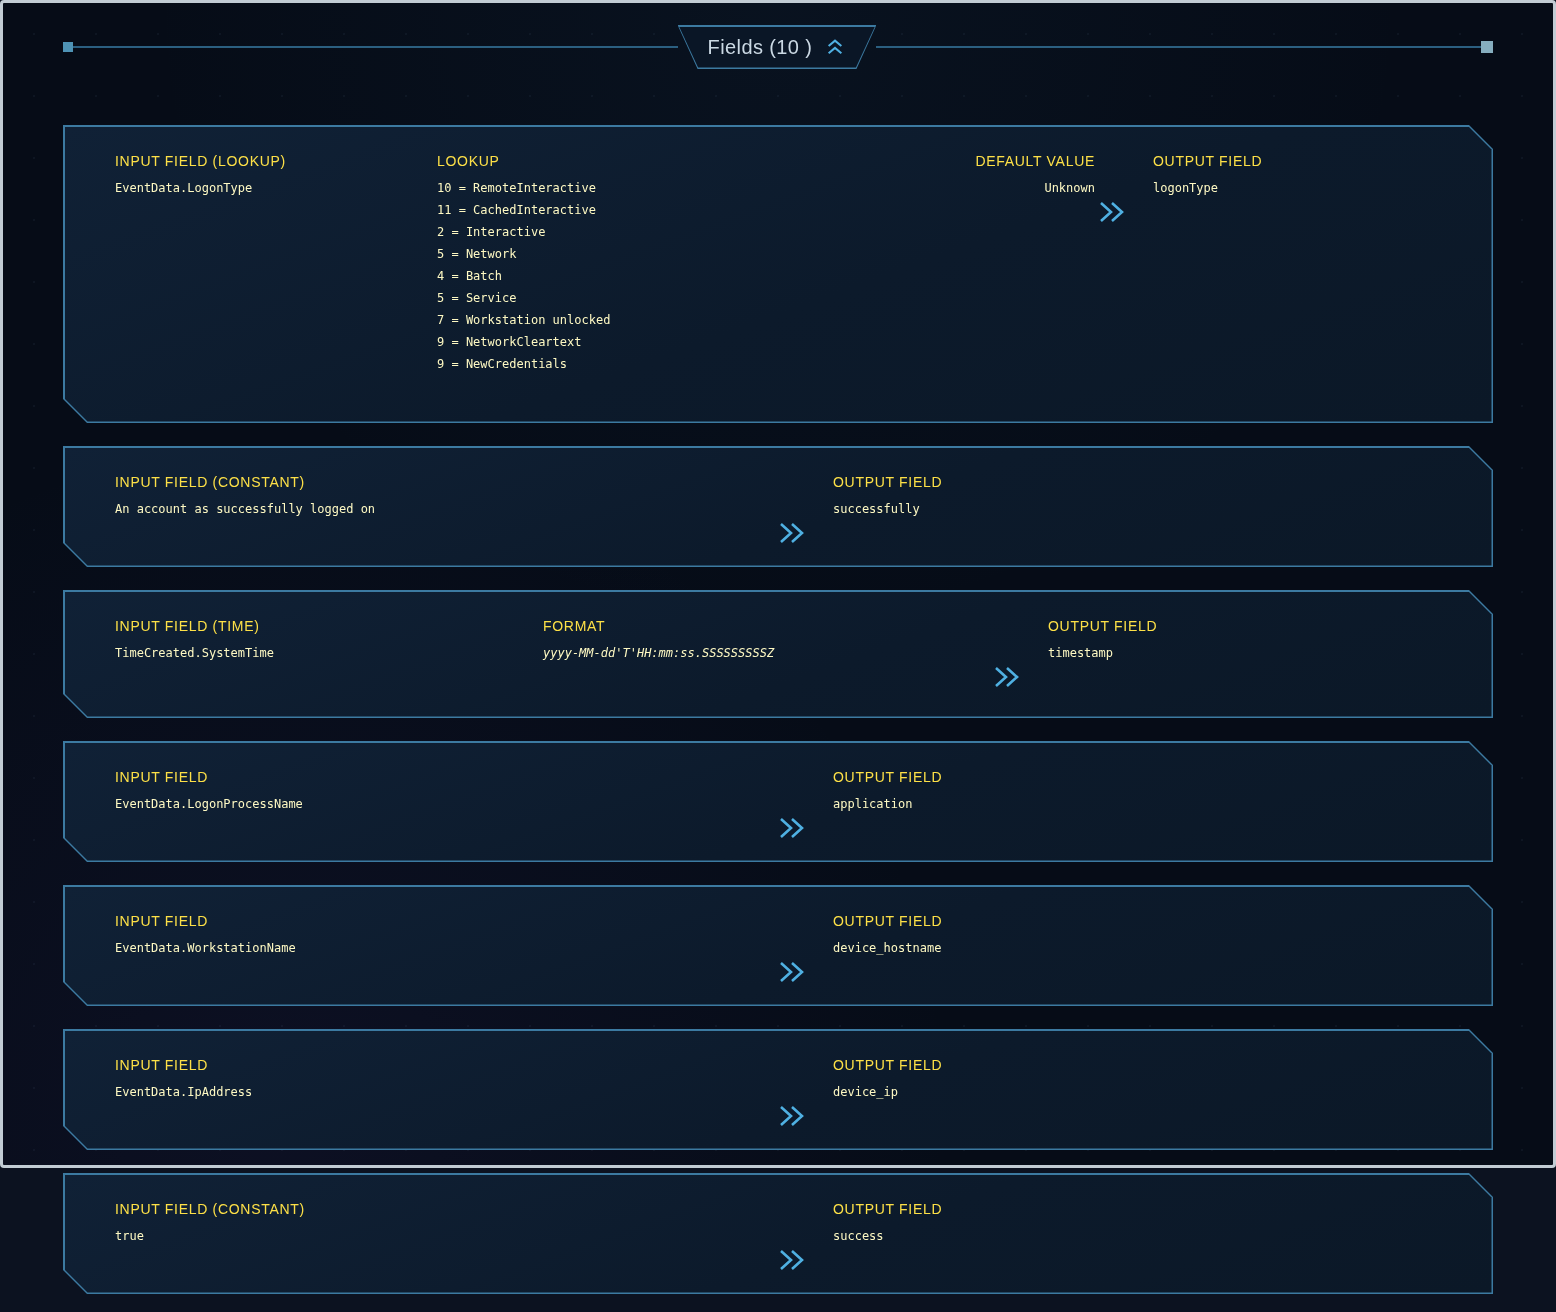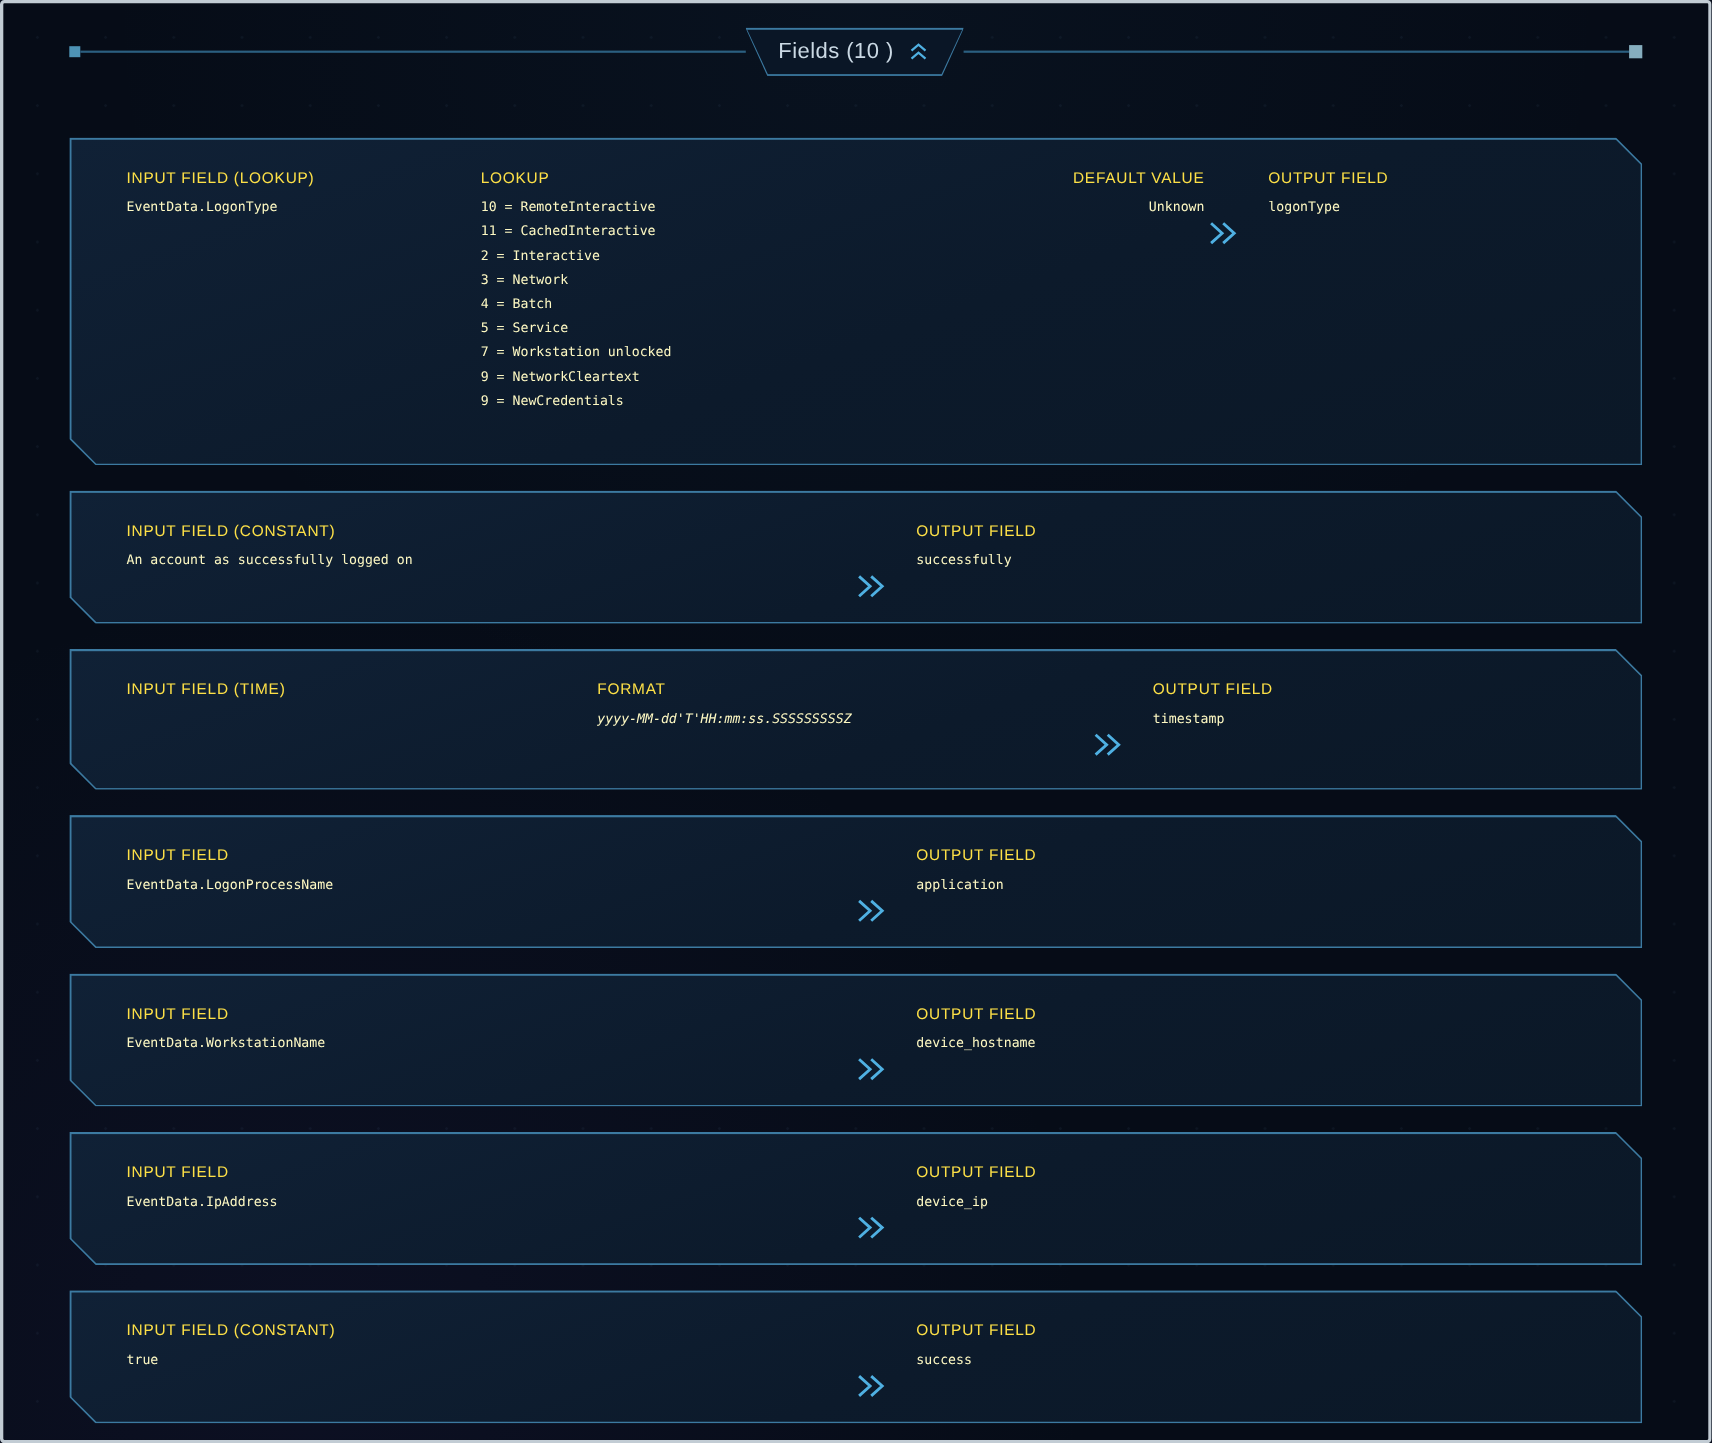--- a/index.html
+++ b/index.html
@@ -6,21 +6,21 @@
   body {
     width: 1556px;
     height: 1312px;
     font-family: "Liberation Sans", sans-serif;
     background: #0c1220;
     overflow: hidden;
   }
   .page {
     box-sizing: border-box;
     width: 1556px;
-    height: 1312px;
+    height: 1168px;
     border: 3px solid #c2ccd4;
     border-radius: 4px;
     background-color: #060c17;
     background-image:
       radial-gradient(circle at 18% 95%, rgba(70, 50, 140, 0.10), transparent 40%),
       radial-gradient(circle at 50% 0%, rgba(40, 90, 130, 0.08), transparent 45%),
       radial-gradient(rgba(110, 150, 185, 0.07) 1px, transparent 1.4px);
     background-size: auto, auto, 62px 62px;
     padding: 22px 60px 0 60px;
   }
@@ -146,21 +146,21 @@
         <div class="col col-input">
           <div class="label">INPUT FIELD (LOOKUP)</div>
           <div class="value">EventData.LogonType</div>
         </div>
         <div class="col col-lookup">
           <div class="label">LOOKUP</div>
           <div class="value lookup-list">
             <div>10 = RemoteInteractive</div>
             <div>11 = CachedInteractive</div>
             <div>2 = Interactive</div>
-            <div>3 = Network</div>
+            <div>5 = Network</div>
             <div>4 = Batch</div>
             <div>5 = Service</div>
             <div>7 = Workstation unlocked</div>
             <div>9 = NetworkCleartext</div>
             <div>9 = NewCredentials</div>
           </div>
         </div>
         <div class="col col-default">
           <div class="label">DEFAULT VALUE</div>
           <div class="value">Unknown</div>
@@ -194,20 +194,21 @@
           <div class="label">OUTPUT FIELD</div>
           <div class="value">successfully</div>
         </div>
       </div>
     </section>
 
     <section class="card card-time">
       <div class="card-content">
         <div class="col col-input">
           <div class="label">INPUT FIELD (TIME)</div>
+          <div class="value">TimeCreated.SystemTime</div>
         </div>
         <div class="col col-format">
           <div class="label">FORMAT</div>
           <div class="value format-value">yyyy-MM-dd'T'HH:mm:ss.SSSSSSSSSZ</div>
         </div>
         <div class="chev">
           <svg width="36" height="30" viewBox="0 0 36 30" fill="none">
             <path d="M6 6 L16 15 L6 24" stroke="#4fb0e2" stroke-width="2.6"></path>
             <path d="M17 6 L27 15 L17 24" stroke="#4fb0e2" stroke-width="2.6"></path>
           </svg>

